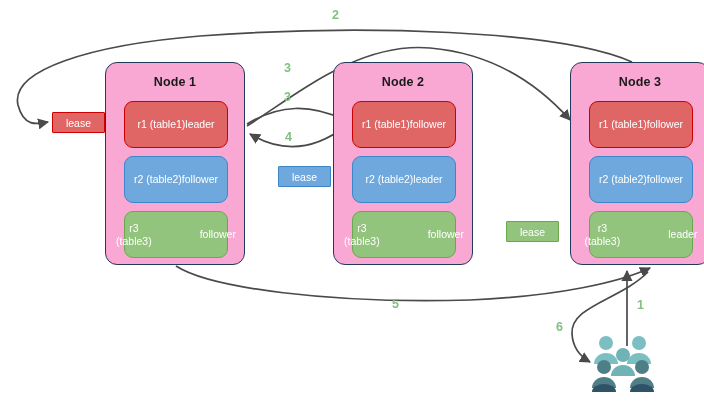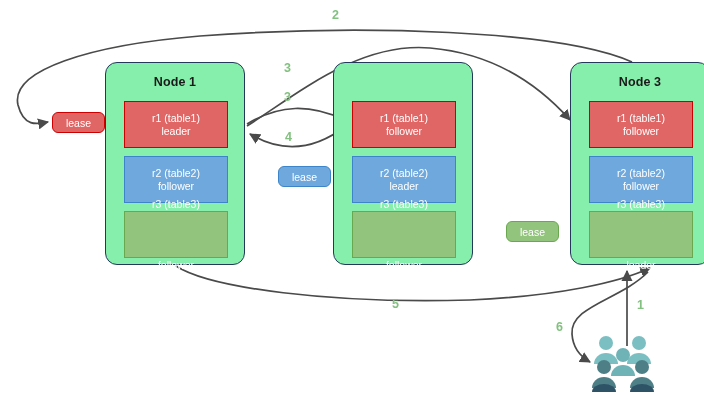--- a/index.html
+++ b/index.html
@@ -24,39 +24,39 @@
     top: 0;
     width: 704px;
     height: 405px;
     pointer-events: none;
   }
   .node-box {
     position: absolute;
     box-sizing: border-box;
     border: 1.4px solid #23395b;
     border-radius: 12px;
-    background: #86efac;
+    background: #f9a8d4;
     padding-left: 33px;
   }
   .node-title {
     position: absolute;
     left: 0;
     right: 0;
     text-align: center;
     font-size: 12.5px;
     font-weight: bold;
     color: #1a1a1a;
     letter-spacing: 0.1px;
   }
   .replica {
     position: absolute;
     box-sizing: border-box;
-    border-radius: 0;
+    border-radius: 9px;
     display: flex;
-    flex-direction: column;
+    flex-direction: row;
     align-items: center;
     justify-content: center;
     color: #ffffff;
     font-size: 10.5px;
     line-height: 13px;
     text-align: center;
   }
   .replica .l1, .replica .l2 { display: block; }
   .rep-red {
     background: #e06666;
@@ -68,21 +68,21 @@
     text-align: right;
   }
   .rep-green {
     background: #93c47d;
     border: 1.6px solid #6aa84f;
     gap: 48px;
   }
   .lease-chip {
     position: absolute;
     box-sizing: border-box;
-    border-radius: 6px;
+    border-radius: 1px;
     display: flex;
     align-items: center;
     justify-content: center;
     color: #ffffff;
     font-size: 10.5px;
   }
   .edge-label {
     position: absolute;
     color: #82c17f;
     font-size: 12.5px;
@@ -138,20 +138,21 @@
       <span class="l2">follower</span>
     </div>
 
     <div class="replica rep-green" style="left:18px; top:148px; width:104px; height:47px;">
       <span class="l1">r3 (table3)</span>
       <span class="l2">follower</span>
     </div>
   </div>
 
   <div class="node-box" style="left:333px; top:62px; width:140px; height:203px;">
+    <div class="node-title" style="top:12px;">Node 2</div>
 
     <div class="replica rep-red" style="left:18px; top:38px; width:104px; height:47px;">
       <span class="l1">r1 (table1)</span>
       <span class="l2">follower</span>
     </div>
 
     <div class="replica rep-blue" style="left:18px; top:93px; width:104px; height:47px;">
       <span class="l1">r2 (table2)</span>
       <span class="l2">leader</span>
     </div>

